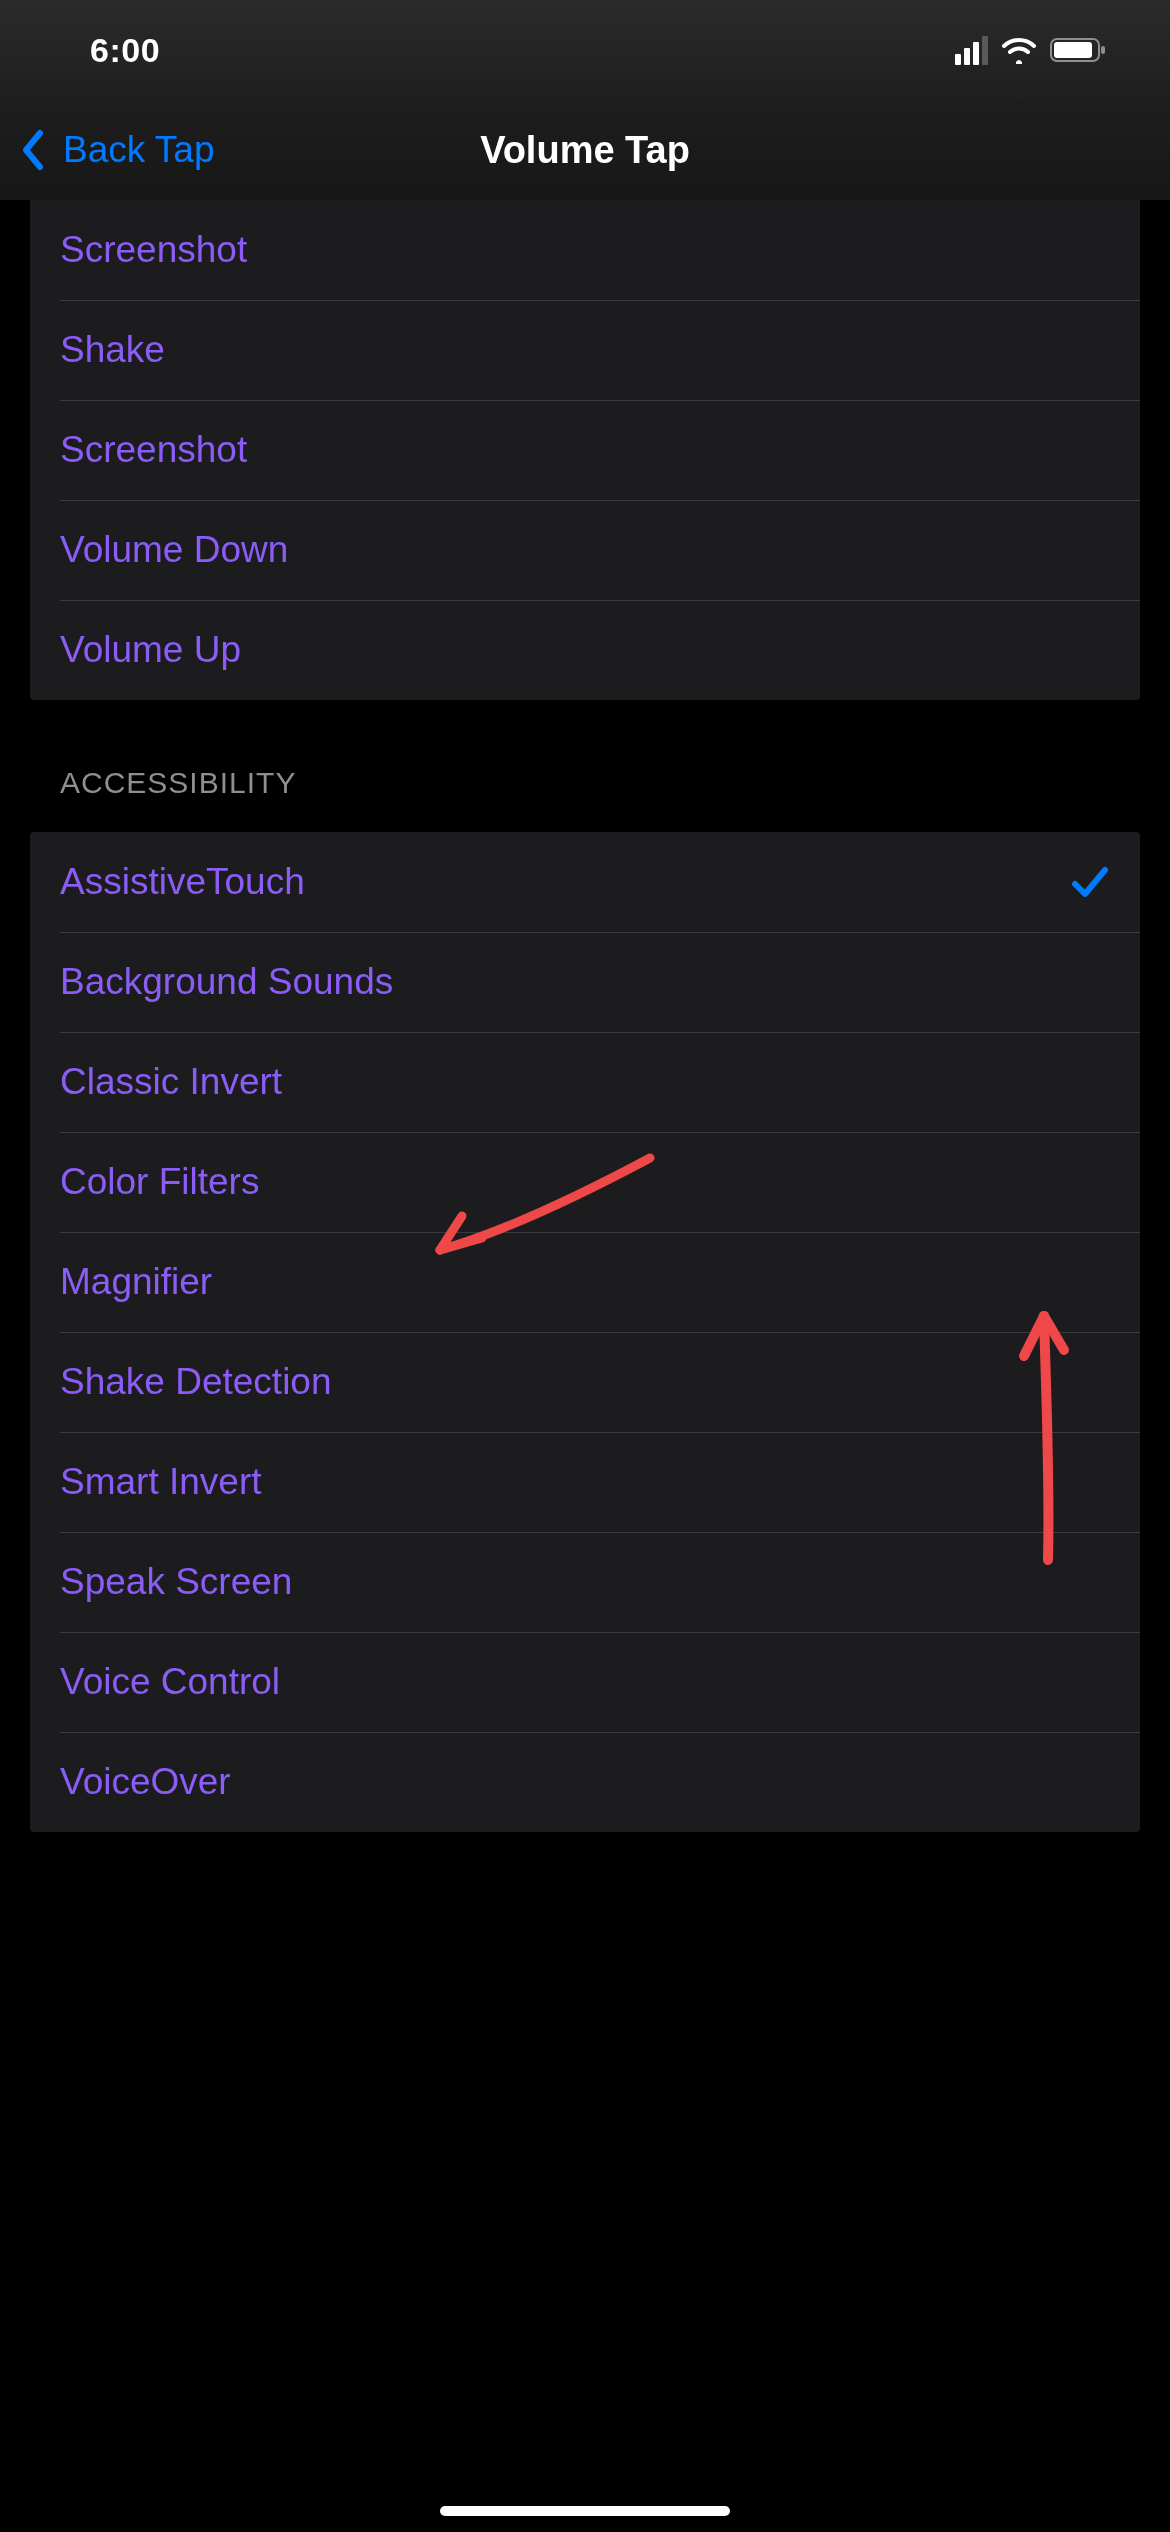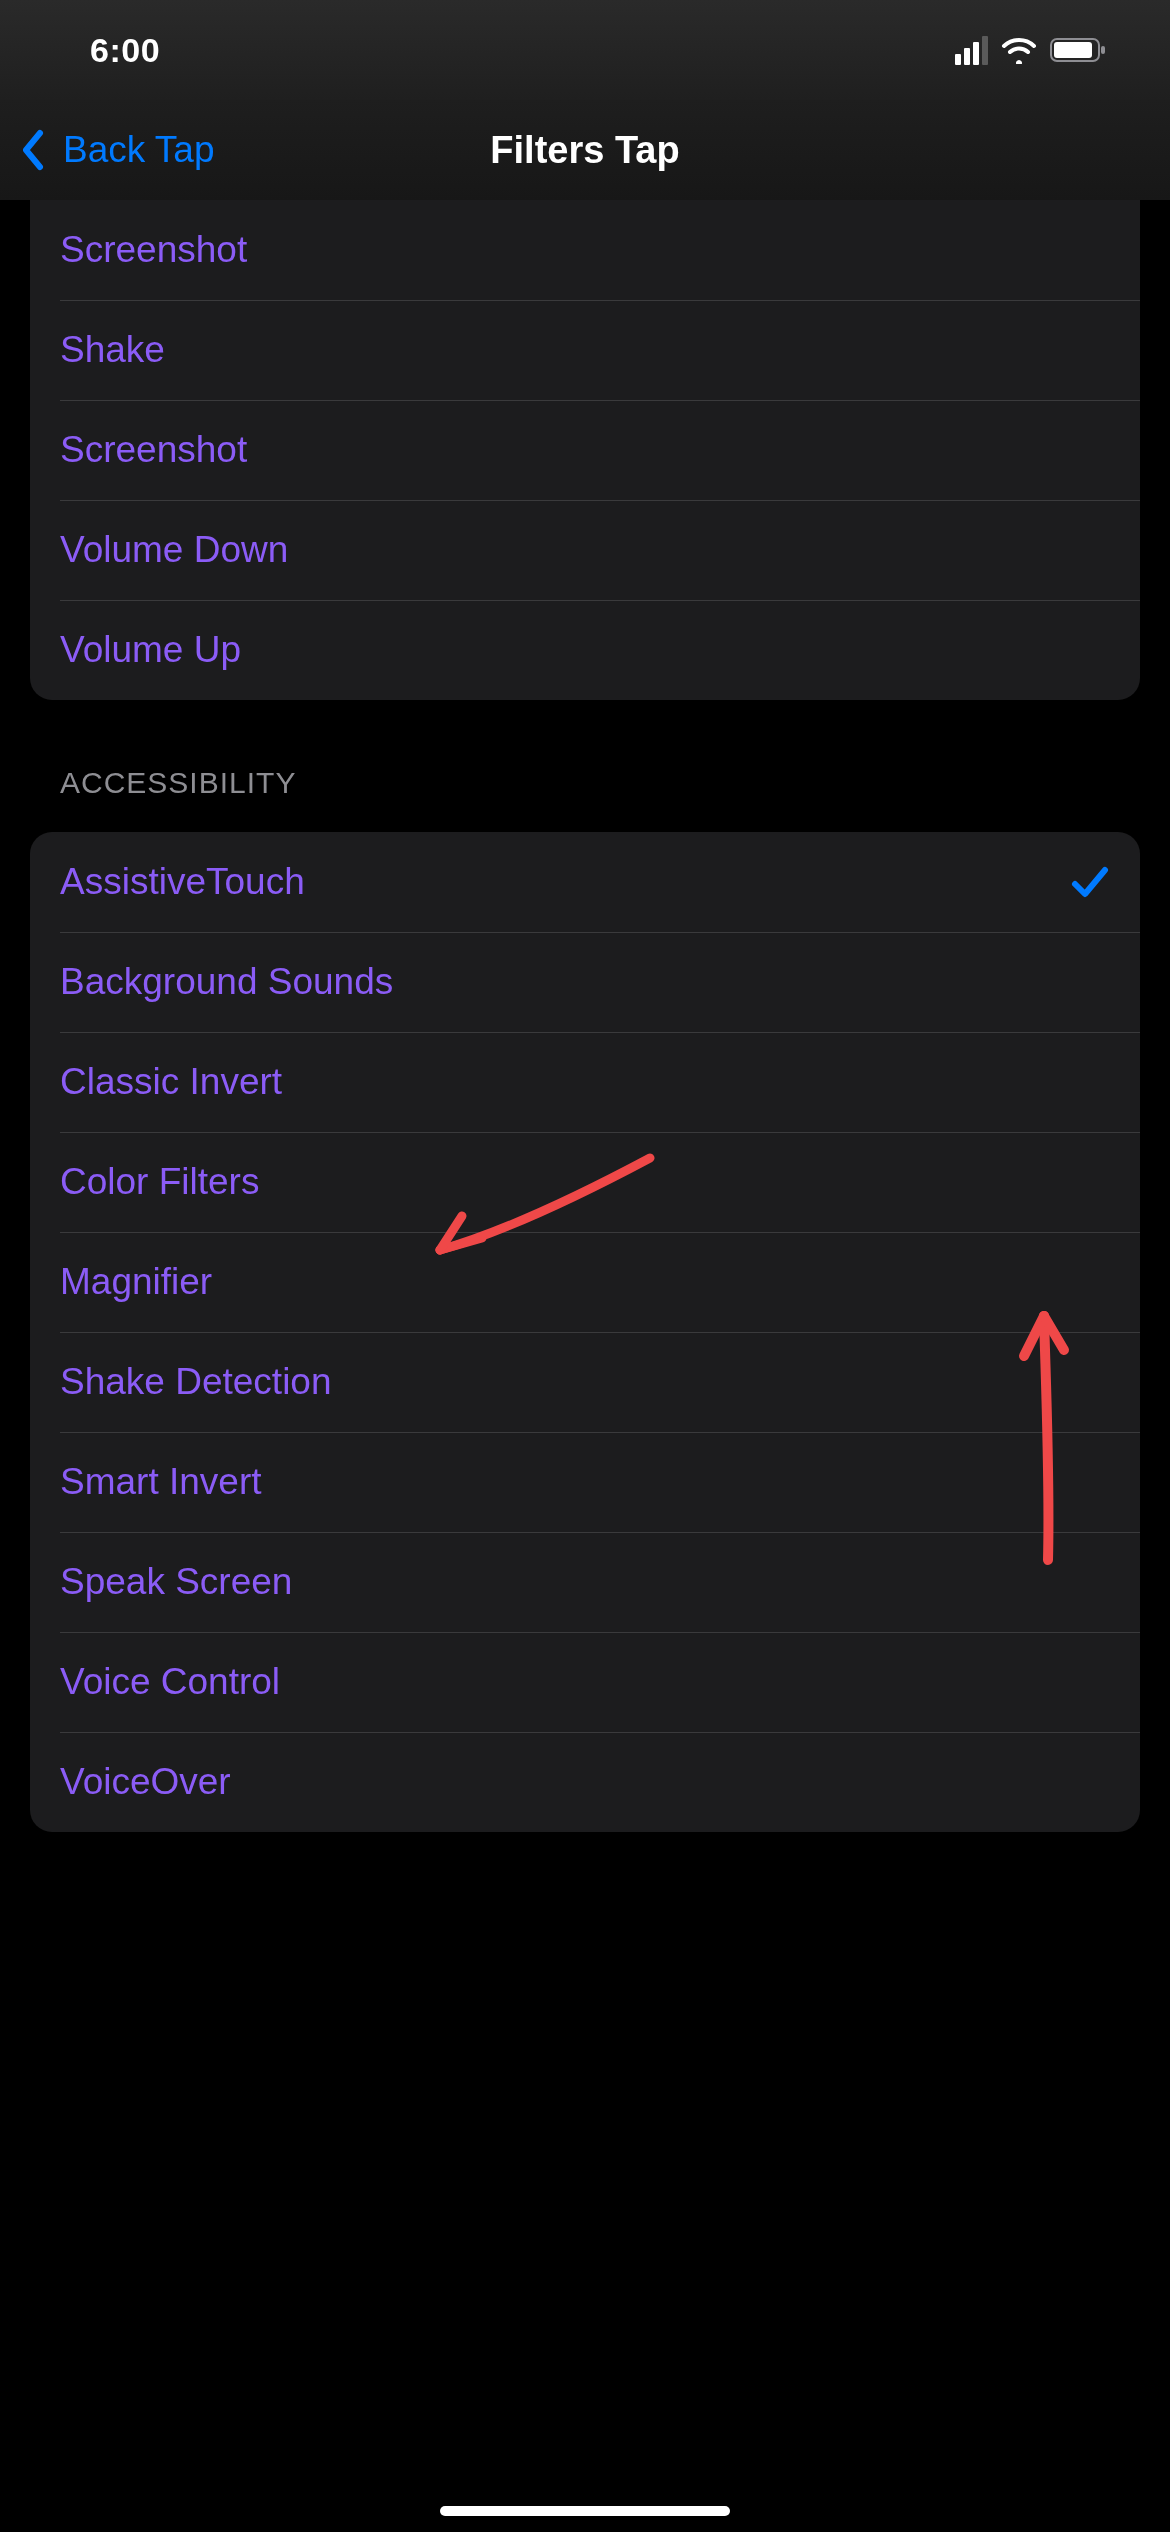--- a/index.html
+++ b/index.html
@@ -63,21 +63,21 @@
       transform: translateX(-50%);
       font-size: 38px;
       font-weight: 600;
       color: #fff;
     }
     .content {
       padding: 0 30px;
     }
     .list-group {
       background: #1c1c1e;
-      border-radius: 22px;
+      border-radius: 4px;
       overflow: hidden;
       margin-top: 18px;
     }
     .list-group.first {
       border-top-left-radius: 0;
       border-top-right-radius: 0;
       margin-top: 0;
     }
     .section-header {
       font-size: 30px;
@@ -155,21 +155,21 @@
 
 <div class="navbar">
   <div class="back-button">
     <span class="back-chevron">
       <svg width="26" height="42" viewBox="0 0 26 42">
         <polyline points="20,4 6,21 20,38" stroke="#007aff" stroke-width="6" fill="none" stroke-linecap="round" stroke-linejoin="round"></polyline>
       </svg>
     </span>
     <span>Back Tap</span>
   </div>
-  <div class="nav-title">Filters Tap</div>
+  <div class="nav-title">Volume Tap</div>
 </div>
 
 <div class="content">
 
   <div class="list-group first">
     <div class="list-row">
       <span class="row-label">Screenshot</span>
     </div>
     <div class="list-row">
       <span class="row-label">Shake</span>

